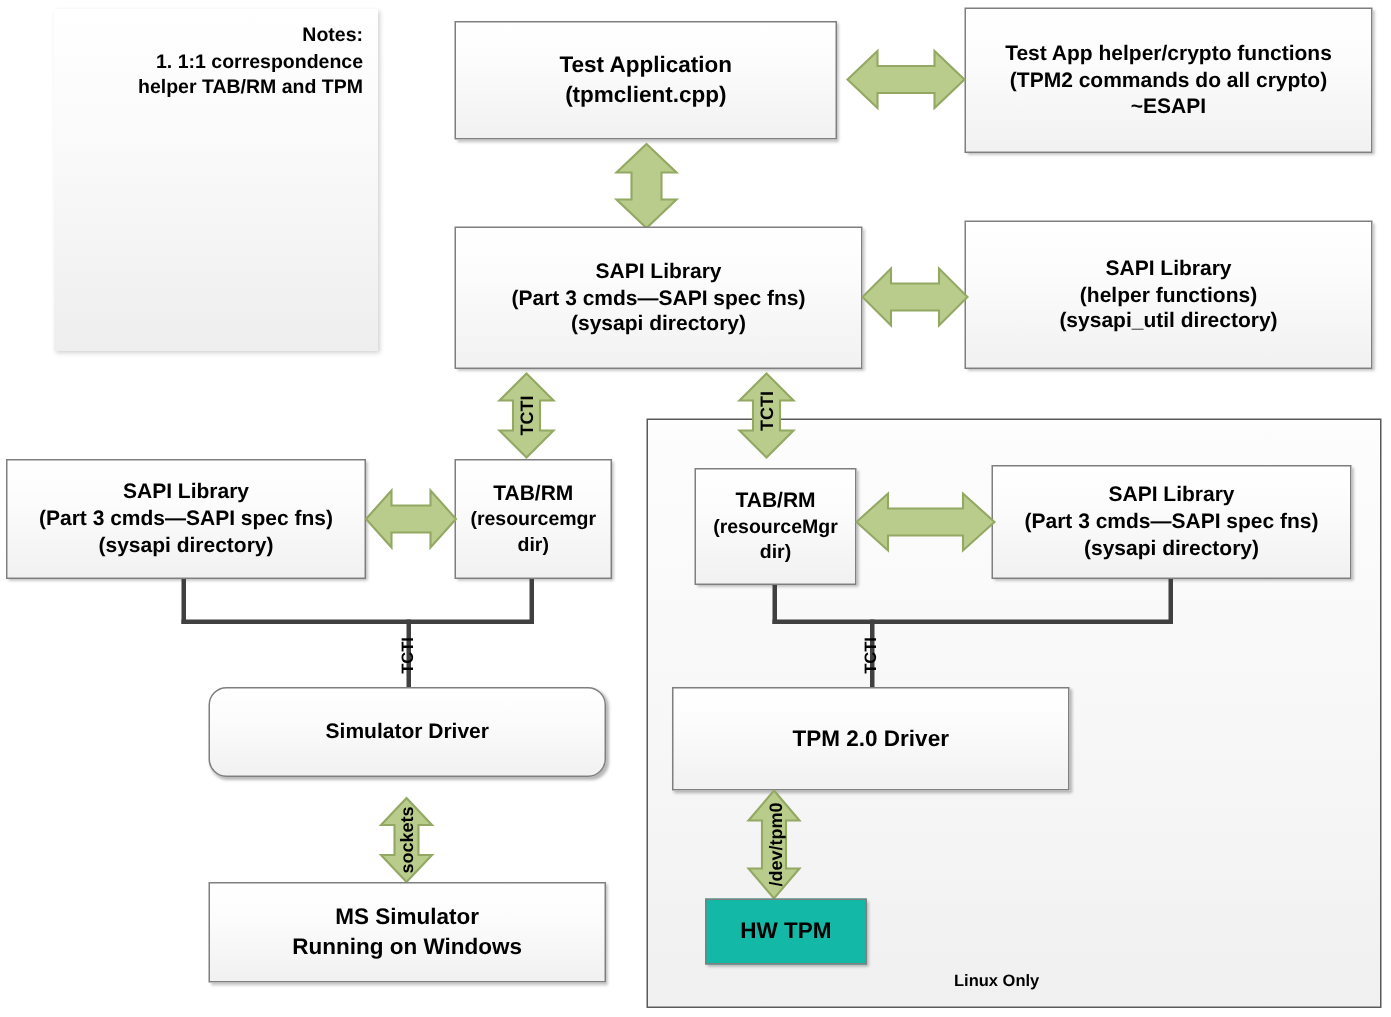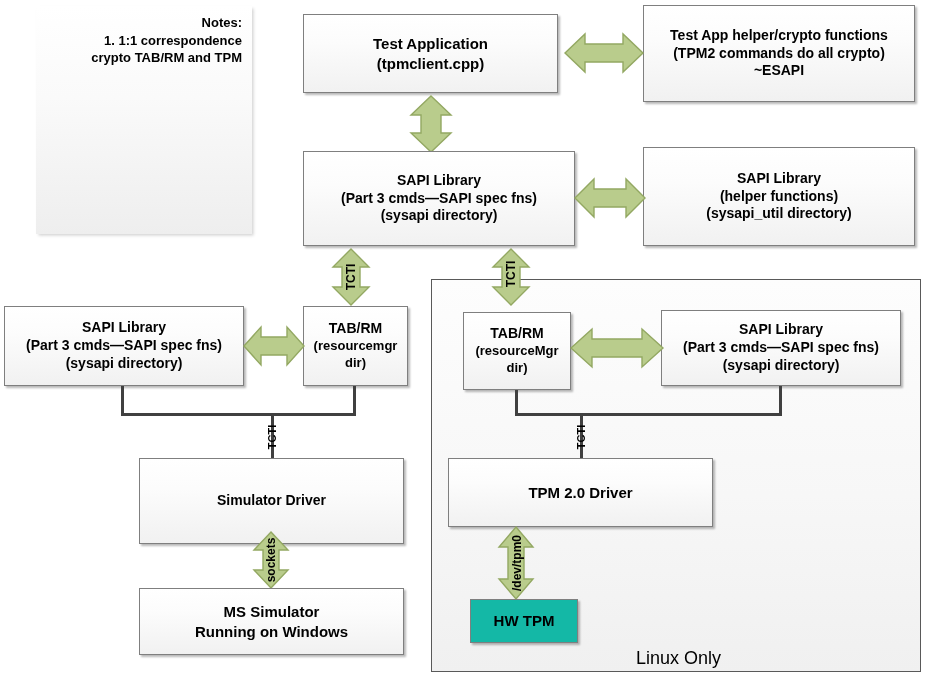--- a/index.html
+++ b/index.html
@@ -49,21 +49,21 @@
 
   
   .panel{
     position:absolute;
     box-sizing:border-box;
     border:1px solid #595959;
     background:linear-gradient(180deg,#fdfdfd 0%,#f7f7f7 55%,#f0f0f0 100%);
   }
   .panel-label{
     position:absolute;
-    font-weight:normal;font-size:18px;color:#000;
+    font-weight:bold;font-size:11px;color:#000;
     white-space:nowrap;
   }
 
   
   .arrow{position:absolute;}
   .arrow svg{display:block;overflow:visible;}
 
   
   .arrow-label{
     position:absolute;
@@ -89,21 +89,21 @@
   }
 </style>
 </head>
 <body>
 
 <div id="stage">
 
   <div class="notes" style="left:36px;top:6px;width:216px;height:228px;">
     <span class="ln">Notes:</span>
     <span class="ln">1.  1:1 correspondence</span>
-    <span class="ln">crypto TAB/RM and TPM</span>
+    <span class="ln">helper TAB/RM and TPM</span>
   </div>
 
   <div class="panel" style="left:431px;top:279px;width:490px;height:393px;"></div>
   <div class="panel-label" style="left:636px;top:648px;">Linux Only</div>
 
   <div class="box" style="left:303px;top:14px;width:255px;height:79px;font-size:15px;">
     <span class="lines">
       <span class="ln">Test Application</span>
       <span class="ln">(tpmclient.cpp)</span>
     </span>
@@ -186,21 +186,21 @@
       <polygon points="0,21 17,2 17,12 43,12 43,2 60,21 43,40 43,30 17,30 17,40" fill="#b9cc8c" stroke="#93a862" stroke-width="1.4" stroke-linejoin="miter"></polygon>
     </svg>
   </div>
 
   <div class="conn v" style="left:121px;top:386px;height:30px;"></div>
   <div class="conn v" style="left:353px;top:386px;height:30px;"></div>
   <div class="conn h" style="left:121px;top:413px;width:235px;"></div>
   <div class="conn v" style="left:271px;top:413px;height:45px;"></div>
   <div class="tcti-tag" style="left:272px;top:437px;">TCTI</div>
 
-  <div class="box" style="left:139px;top:458px;width:265px;height:86px;font-size:14px;">
+  <div class="box" style="left:139px;top:458px;width:265px;height:60px;font-size:14px;border-radius:12px;">
     <span class="lines">
       <span class="ln">Simulator Driver</span>
     </span>
   </div>
 
   <div class="arrow" style="left:252px;top:532px;width:38px;height:56px;">
     <svg width="38" height="56" viewBox="0 0 38 56">
       <polygon points="19,0 36,18 27,18 27,38 36,38 19,56 2,38 11,38 11,18 2,18" fill="#b9cc8c" stroke="#93a862" stroke-width="1.4" stroke-linejoin="miter"></polygon>
     </svg>
   </div>

